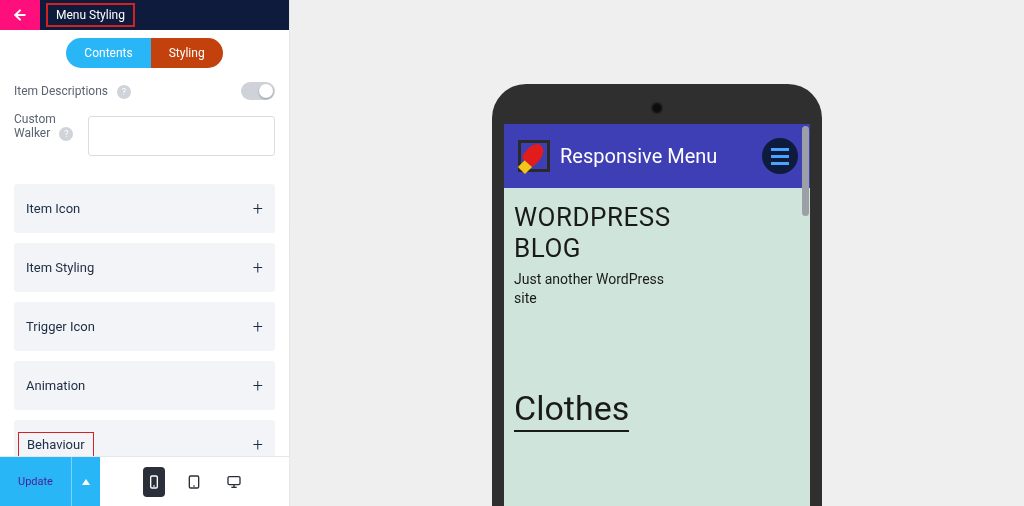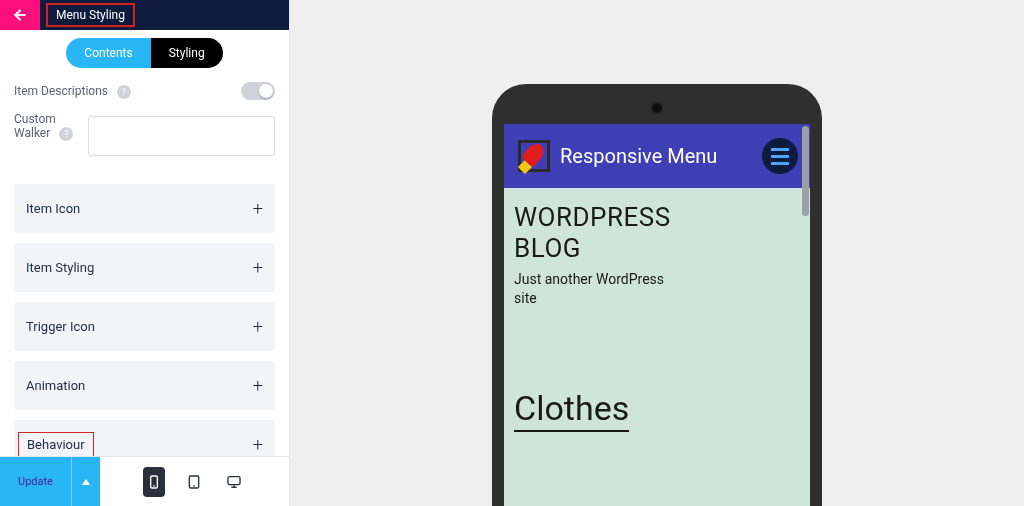--- a/index.html
+++ b/index.html
@@ -43,21 +43,21 @@
     border-radius: 20px;
     overflow: hidden;
     font-size: 12px;
   }
   .subtab {
     padding: 8px 18px;
     color: #fff;
     cursor: pointer;
   }
   .subtab.contents { background: #29b6f6; }
-  .subtab.styling  { background: #000000; }
+  .subtab.styling  { background: #c2410c; }
 
   .panel-body {
     flex: 1;
     overflow: hidden;
     padding: 0 14px;
   }
   .field-row {
     display: flex; align-items: center; justify-content: space-between;
     font-size: 12px; color: #5a6473;
     padding: 6px 0;

